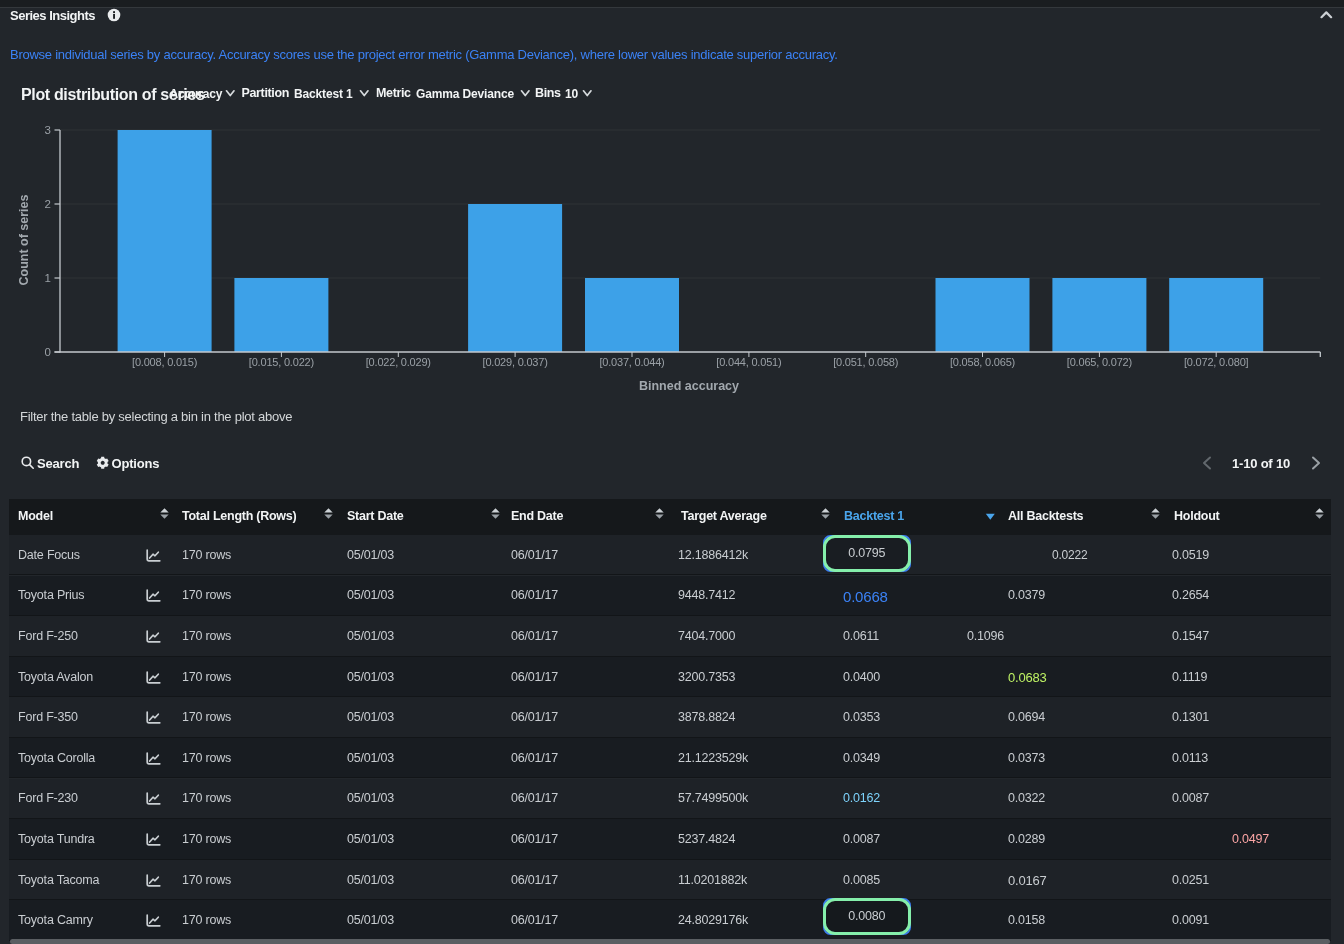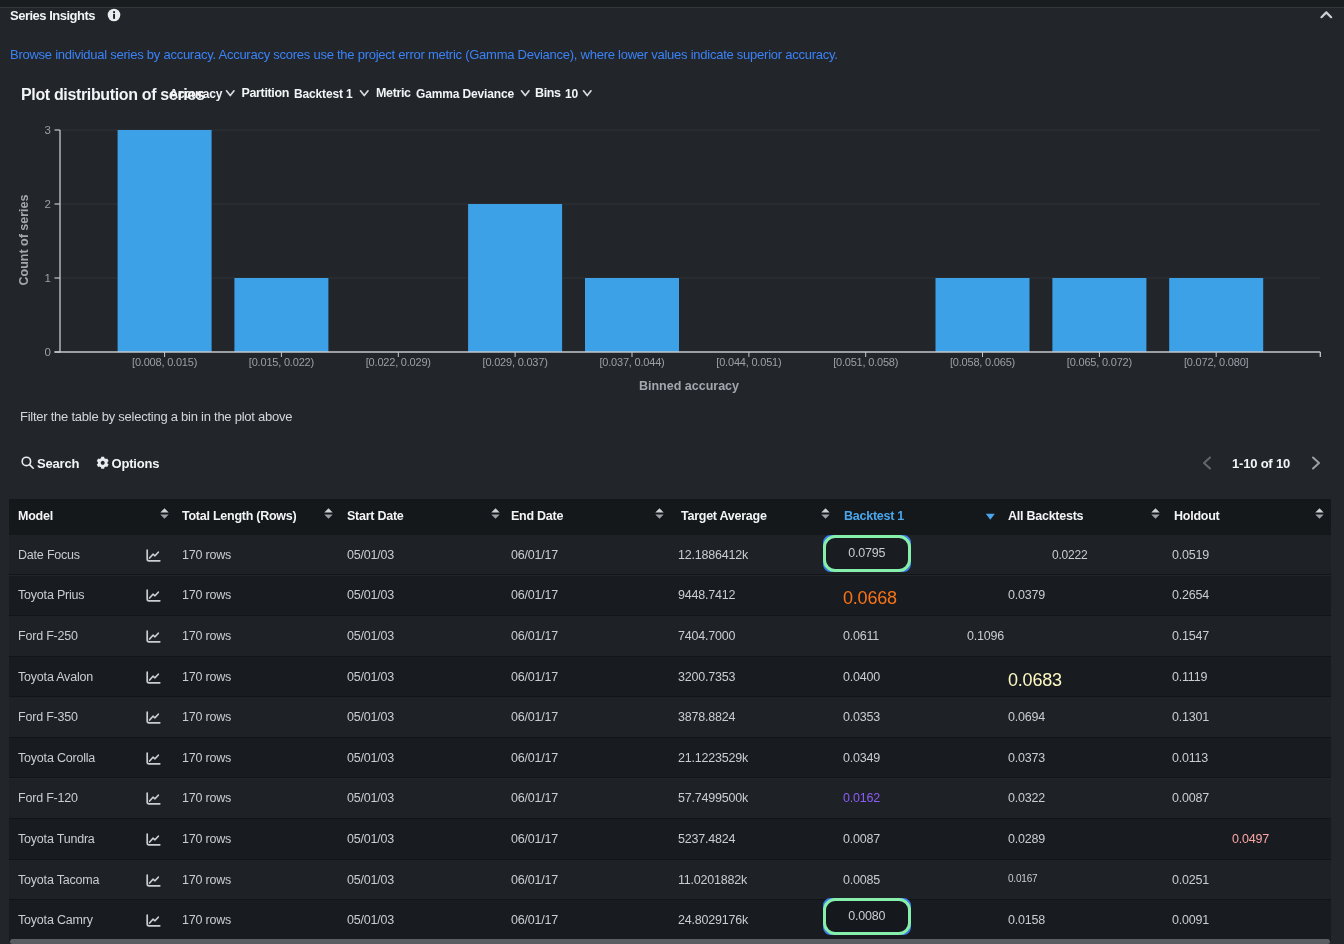--- a/index.html
+++ b/index.html
@@ -158,21 +158,21 @@
 <div class="abs" style="left:9px;top:575.5px;width:1322px;height:40.6px;background:#181c21;border-bottom:1px solid #121518"></div>
 <div class="abs" style="left:18px;top:588.3px;font-size:12.5px;letter-spacing:-0.2px;color:#c9cdd1">Toyota Prius</div>
 <svg width="15" height="13" style="position:absolute;left:146px;top:589.3px" viewBox="0 0 15 13">
     <path d="M1.2 1.2 V10 Q1.2 11.8 3 11.8 H13.8" stroke="#c9ced2" stroke-width="1.7" fill="none" stroke-linecap="round"></path>
     <path d="M3.6 9 L7 5.2 L9 6.8 L12.3 3.2" stroke="#c9ced2" stroke-width="1.7" fill="none" stroke-linecap="round" stroke-linejoin="round"></path>
   </svg>
 <div class="abs" style="left:182px;top:588.3px;font-size:12.5px;letter-spacing:-0.2px;color:#c9cdd1">170 rows</div>
 <div class="abs" style="left:347px;top:588.3px;font-size:12.5px;letter-spacing:-0.2px;color:#c9cdd1">05/01/03</div>
 <div class="abs" style="left:511px;top:588.3px;font-size:12.5px;letter-spacing:-0.2px;color:#c9cdd1">06/01/17</div>
 <div class="abs" style="left:678px;top:588.3px;font-size:12.5px;letter-spacing:-0.2px;color:#c9cdd1">9448.7412</div>
-<div class="abs" style="left:843px;top:588.3px;font-size:18px;letter-spacing:-0.2px;color:#f97316">0.0668</div>
+<div class="abs" style="left:843px;top:588.3px;font-size:15px;letter-spacing:-0.2px;color:#3b82f6">0.0668</div>
 <div class="abs" style="left:1008px;top:588.3px;font-size:12.5px;letter-spacing:-0.2px;color:#c9cdd1">0.0379</div>
 <div class="abs" style="left:1172px;top:588.3px;font-size:12.5px;letter-spacing:-0.2px;color:#c9cdd1">0.2654</div>
 <div class="abs" style="left:9px;top:616.1px;width:1322px;height:40.6px;background:#1e2227;border-bottom:1px solid #121518"></div>
 <div class="abs" style="left:18px;top:628.9px;font-size:12.5px;letter-spacing:-0.2px;color:#c9cdd1">Ford F-250</div>
 <svg width="15" height="13" style="position:absolute;left:146px;top:629.9px" viewBox="0 0 15 13">
     <path d="M1.2 1.2 V10 Q1.2 11.8 3 11.8 H13.8" stroke="#c9ced2" stroke-width="1.7" fill="none" stroke-linecap="round"></path>
     <path d="M3.6 9 L7 5.2 L9 6.8 L12.3 3.2" stroke="#c9ced2" stroke-width="1.7" fill="none" stroke-linecap="round" stroke-linejoin="round"></path>
   </svg>
 <div class="abs" style="left:182px;top:628.9px;font-size:12.5px;letter-spacing:-0.2px;color:#c9cdd1">170 rows</div>
 <div class="abs" style="left:347px;top:628.9px;font-size:12.5px;letter-spacing:-0.2px;color:#c9cdd1">05/01/03</div>
@@ -185,21 +185,21 @@
 <div class="abs" style="left:18px;top:669.5px;font-size:12.5px;letter-spacing:-0.2px;color:#c9cdd1">Toyota Avalon</div>
 <svg width="15" height="13" style="position:absolute;left:146px;top:670.5px" viewBox="0 0 15 13">
     <path d="M1.2 1.2 V10 Q1.2 11.8 3 11.8 H13.8" stroke="#c9ced2" stroke-width="1.7" fill="none" stroke-linecap="round"></path>
     <path d="M3.6 9 L7 5.2 L9 6.8 L12.3 3.2" stroke="#c9ced2" stroke-width="1.7" fill="none" stroke-linecap="round" stroke-linejoin="round"></path>
   </svg>
 <div class="abs" style="left:182px;top:669.5px;font-size:12.5px;letter-spacing:-0.2px;color:#c9cdd1">170 rows</div>
 <div class="abs" style="left:347px;top:669.5px;font-size:12.5px;letter-spacing:-0.2px;color:#c9cdd1">05/01/03</div>
 <div class="abs" style="left:511px;top:669.5px;font-size:12.5px;letter-spacing:-0.2px;color:#c9cdd1">06/01/17</div>
 <div class="abs" style="left:678px;top:669.5px;font-size:12.5px;letter-spacing:-0.2px;color:#c9cdd1">3200.7353</div>
 <div class="abs" style="left:843px;top:669.5px;font-size:12.5px;letter-spacing:-0.2px;color:#c9cdd1">0.0400</div>
-<div class="abs" style="left:1008px;top:669.5px;font-size:18px;letter-spacing:-0.2px;color:#fef9c3">0.0683</div>
+<div class="abs" style="left:1008px;top:669.5px;font-size:13px;letter-spacing:-0.2px;color:#bef264">0.0683</div>
 <div class="abs" style="left:1172px;top:669.5px;font-size:12.5px;letter-spacing:-0.2px;color:#c9cdd1">0.1119</div>
 <div class="abs" style="left:9px;top:697.3px;width:1322px;height:40.6px;background:#1e2227;border-bottom:1px solid #121518"></div>
 <div class="abs" style="left:18px;top:710.1px;font-size:12.5px;letter-spacing:-0.2px;color:#c9cdd1">Ford F-350</div>
 <svg width="15" height="13" style="position:absolute;left:146px;top:711.0999999999999px" viewBox="0 0 15 13">
     <path d="M1.2 1.2 V10 Q1.2 11.8 3 11.8 H13.8" stroke="#c9ced2" stroke-width="1.7" fill="none" stroke-linecap="round"></path>
     <path d="M3.6 9 L7 5.2 L9 6.8 L12.3 3.2" stroke="#c9ced2" stroke-width="1.7" fill="none" stroke-linecap="round" stroke-linejoin="round"></path>
   </svg>
 <div class="abs" style="left:182px;top:710.1px;font-size:12.5px;letter-spacing:-0.2px;color:#c9cdd1">170 rows</div>
 <div class="abs" style="left:347px;top:710.1px;font-size:12.5px;letter-spacing:-0.2px;color:#c9cdd1">05/01/03</div>
 <div class="abs" style="left:511px;top:710.1px;font-size:12.5px;letter-spacing:-0.2px;color:#c9cdd1">06/01/17</div>
@@ -214,30 +214,30 @@
     <path d="M3.6 9 L7 5.2 L9 6.8 L12.3 3.2" stroke="#c9ced2" stroke-width="1.7" fill="none" stroke-linecap="round" stroke-linejoin="round"></path>
   </svg>
 <div class="abs" style="left:182px;top:750.7px;font-size:12.5px;letter-spacing:-0.2px;color:#c9cdd1">170 rows</div>
 <div class="abs" style="left:347px;top:750.7px;font-size:12.5px;letter-spacing:-0.2px;color:#c9cdd1">05/01/03</div>
 <div class="abs" style="left:511px;top:750.7px;font-size:12.5px;letter-spacing:-0.2px;color:#c9cdd1">06/01/17</div>
 <div class="abs" style="left:678px;top:750.7px;font-size:12.5px;letter-spacing:-0.2px;color:#c9cdd1">21.1223529k</div>
 <div class="abs" style="left:843px;top:750.7px;font-size:12.5px;letter-spacing:-0.2px;color:#c9cdd1">0.0349</div>
 <div class="abs" style="left:1008px;top:750.7px;font-size:12.5px;letter-spacing:-0.2px;color:#c9cdd1">0.0373</div>
 <div class="abs" style="left:1172px;top:750.7px;font-size:12.5px;letter-spacing:-0.2px;color:#c9cdd1">0.0113</div>
 <div class="abs" style="left:9px;top:778.5px;width:1322px;height:40.6px;background:#1e2227;border-bottom:1px solid #121518"></div>
-<div class="abs" style="left:18px;top:791.3px;font-size:12.5px;letter-spacing:-0.2px;color:#c9cdd1">Ford F-120</div>
+<div class="abs" style="left:18px;top:791.3px;font-size:12.5px;letter-spacing:-0.2px;color:#c9cdd1">Ford F-230</div>
 <svg width="15" height="13" style="position:absolute;left:146px;top:792.3px" viewBox="0 0 15 13">
     <path d="M1.2 1.2 V10 Q1.2 11.8 3 11.8 H13.8" stroke="#c9ced2" stroke-width="1.7" fill="none" stroke-linecap="round"></path>
     <path d="M3.6 9 L7 5.2 L9 6.8 L12.3 3.2" stroke="#c9ced2" stroke-width="1.7" fill="none" stroke-linecap="round" stroke-linejoin="round"></path>
   </svg>
 <div class="abs" style="left:182px;top:791.3px;font-size:12.5px;letter-spacing:-0.2px;color:#c9cdd1">170 rows</div>
 <div class="abs" style="left:347px;top:791.3px;font-size:12.5px;letter-spacing:-0.2px;color:#c9cdd1">05/01/03</div>
 <div class="abs" style="left:511px;top:791.3px;font-size:12.5px;letter-spacing:-0.2px;color:#c9cdd1">06/01/17</div>
 <div class="abs" style="left:678px;top:791.3px;font-size:12.5px;letter-spacing:-0.2px;color:#c9cdd1">57.7499500k</div>
-<div class="abs" style="left:843px;top:791.3px;font-size:12.5px;letter-spacing:-0.2px;color:#8b5cf6">0.0162</div>
+<div class="abs" style="left:843px;top:791.3px;font-size:12.5px;letter-spacing:-0.2px;color:#7dd3fc">0.0162</div>
 <div class="abs" style="left:1008px;top:791.3px;font-size:12.5px;letter-spacing:-0.2px;color:#c9cdd1">0.0322</div>
 <div class="abs" style="left:1172px;top:791.3px;font-size:12.5px;letter-spacing:-0.2px;color:#c9cdd1">0.0087</div>
 <div class="abs" style="left:9px;top:819.1px;width:1322px;height:40.6px;background:#181c21;border-bottom:1px solid #121518"></div>
 <div class="abs" style="left:18px;top:831.9px;font-size:12.5px;letter-spacing:-0.2px;color:#c9cdd1">Toyota Tundra</div>
 <svg width="15" height="13" style="position:absolute;left:146px;top:832.8999999999999px" viewBox="0 0 15 13">
     <path d="M1.2 1.2 V10 Q1.2 11.8 3 11.8 H13.8" stroke="#c9ced2" stroke-width="1.7" fill="none" stroke-linecap="round"></path>
     <path d="M3.6 9 L7 5.2 L9 6.8 L12.3 3.2" stroke="#c9ced2" stroke-width="1.7" fill="none" stroke-linecap="round" stroke-linejoin="round"></path>
   </svg>
 <div class="abs" style="left:182px;top:831.9px;font-size:12.5px;letter-spacing:-0.2px;color:#c9cdd1">170 rows</div>
 <div class="abs" style="left:347px;top:831.9px;font-size:12.5px;letter-spacing:-0.2px;color:#c9cdd1">05/01/03</div>
@@ -250,21 +250,21 @@
 <div class="abs" style="left:18px;top:872.5px;font-size:12.5px;letter-spacing:-0.2px;color:#c9cdd1">Toyota Tacoma</div>
 <svg width="15" height="13" style="position:absolute;left:146px;top:873.5px" viewBox="0 0 15 13">
     <path d="M1.2 1.2 V10 Q1.2 11.8 3 11.8 H13.8" stroke="#c9ced2" stroke-width="1.7" fill="none" stroke-linecap="round"></path>
     <path d="M3.6 9 L7 5.2 L9 6.8 L12.3 3.2" stroke="#c9ced2" stroke-width="1.7" fill="none" stroke-linecap="round" stroke-linejoin="round"></path>
   </svg>
 <div class="abs" style="left:182px;top:872.5px;font-size:12.5px;letter-spacing:-0.2px;color:#c9cdd1">170 rows</div>
 <div class="abs" style="left:347px;top:872.5px;font-size:12.5px;letter-spacing:-0.2px;color:#c9cdd1">05/01/03</div>
 <div class="abs" style="left:511px;top:872.5px;font-size:12.5px;letter-spacing:-0.2px;color:#c9cdd1">06/01/17</div>
 <div class="abs" style="left:678px;top:872.5px;font-size:12.5px;letter-spacing:-0.2px;color:#c9cdd1">11.0201882k</div>
 <div class="abs" style="left:843px;top:872.5px;font-size:12.5px;letter-spacing:-0.2px;color:#c9cdd1">0.0085</div>
-<div class="abs" style="left:1008px;top:872.5px;font-size:10px;letter-spacing:-0.2px;color:#c9cdd1">0.0167</div>
+<div class="abs" style="left:1008px;top:872.5px;font-size:13px;letter-spacing:-0.2px;color:#c9cdd1">0.0167</div>
 <div class="abs" style="left:1172px;top:872.5px;font-size:12.5px;letter-spacing:-0.2px;color:#c9cdd1">0.0251</div>
 <div class="abs" style="left:9px;top:900.3px;width:1322px;height:40.6px;background:#181c21;border-bottom:1px solid #121518"></div>
 <div class="abs" style="left:18px;top:913.1px;font-size:12.5px;letter-spacing:-0.2px;color:#c9cdd1">Toyota Camry</div>
 <svg width="15" height="13" style="position:absolute;left:146px;top:914.0999999999999px" viewBox="0 0 15 13">
     <path d="M1.2 1.2 V10 Q1.2 11.8 3 11.8 H13.8" stroke="#c9ced2" stroke-width="1.7" fill="none" stroke-linecap="round"></path>
     <path d="M3.6 9 L7 5.2 L9 6.8 L12.3 3.2" stroke="#c9ced2" stroke-width="1.7" fill="none" stroke-linecap="round" stroke-linejoin="round"></path>
   </svg>
 <div class="abs" style="left:182px;top:913.1px;font-size:12.5px;letter-spacing:-0.2px;color:#c9cdd1">170 rows</div>
 <div class="abs" style="left:347px;top:913.1px;font-size:12.5px;letter-spacing:-0.2px;color:#c9cdd1">05/01/03</div>
 <div class="abs" style="left:511px;top:913.1px;font-size:12.5px;letter-spacing:-0.2px;color:#c9cdd1">06/01/17</div>

